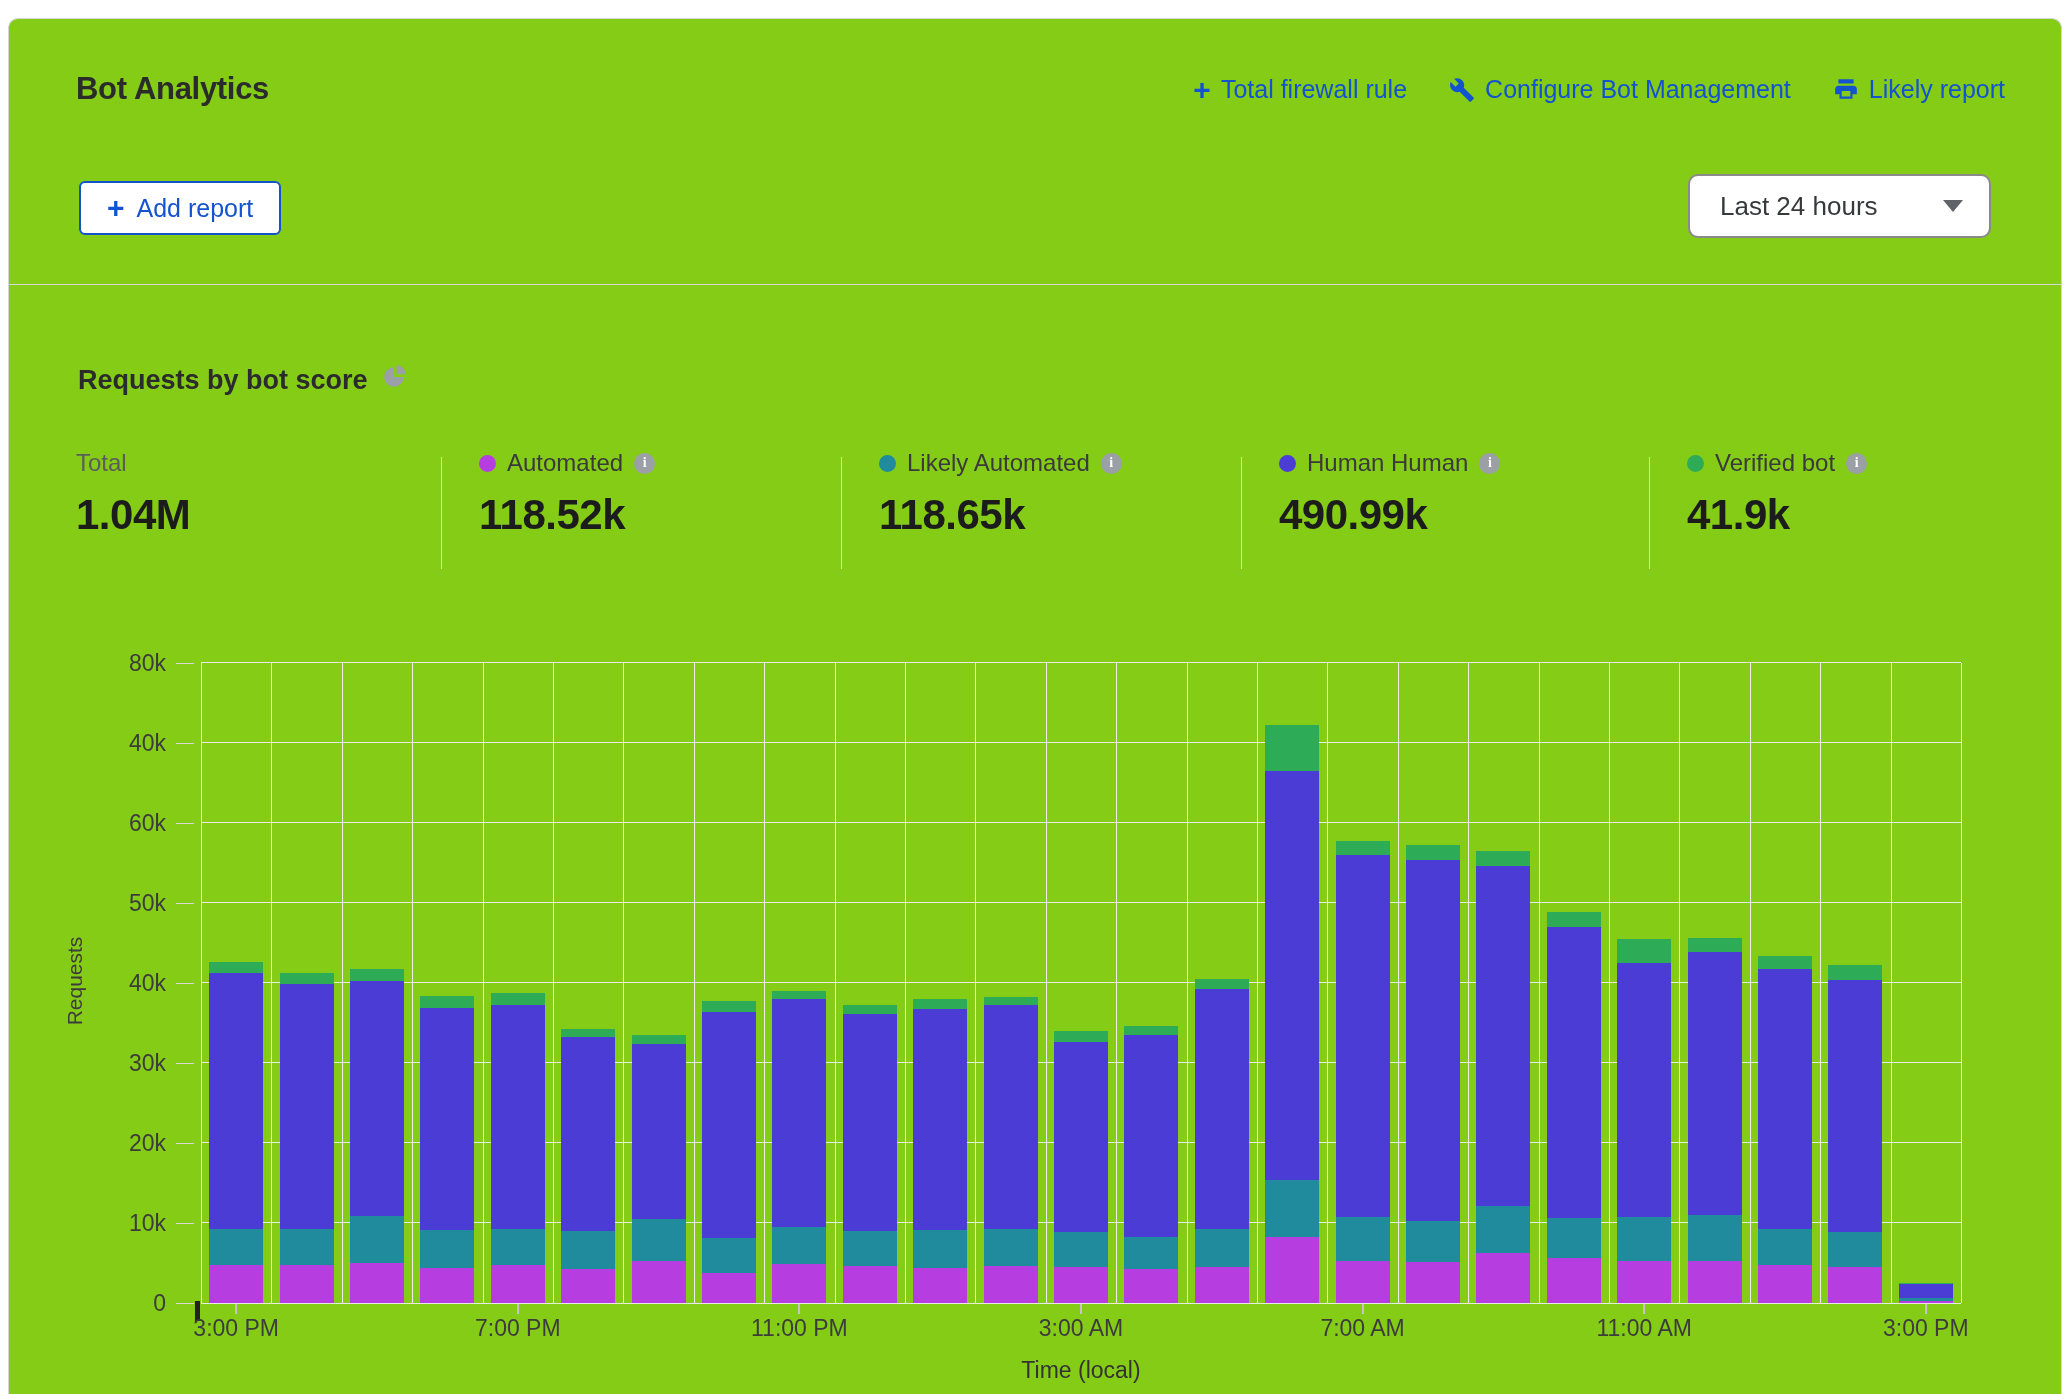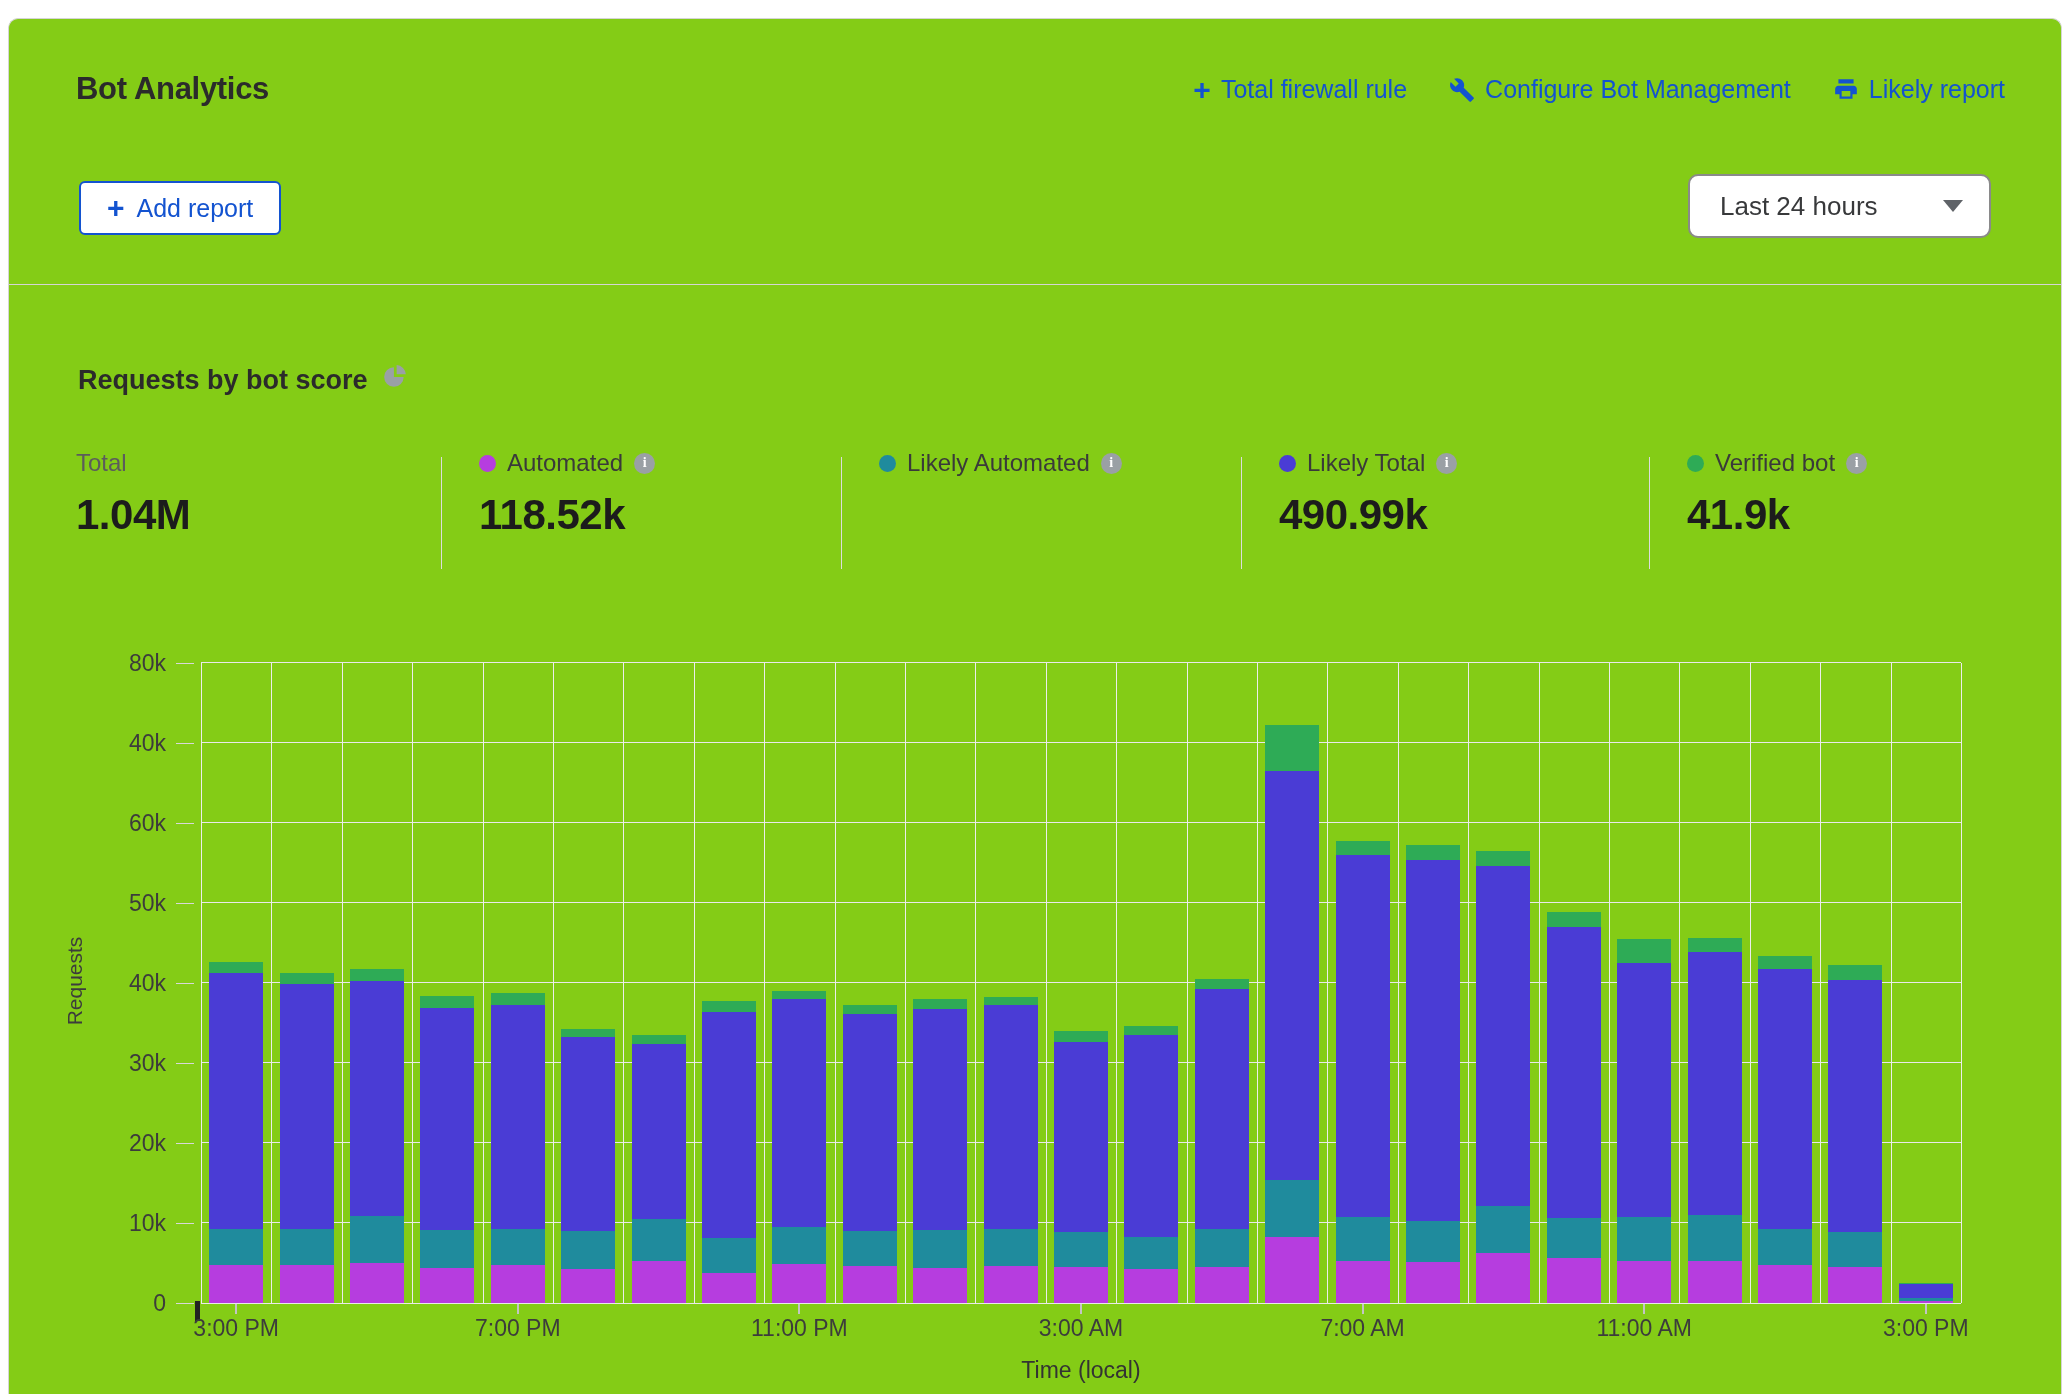--- a/index.html
+++ b/index.html
@@ -109,26 +109,27 @@
       </div>
       <div class="stat-value">118.52k</div>
     </div>
 
     <div class="stat-col" style="left:870px">
       <div class="stat-label">
         <span class="dot" style="background: rgb(31, 139, 157);"></span>
         <span>Likely Automated</span>
         <span class="info">i</span>
       </div>
+      <div class="stat-value">118.65k</div>
     </div>
 
     <div class="stat-col" style="left:1270px">
       <div class="stat-label">
         <span class="dot" style="background: rgb(74, 60, 213);"></span>
-        <span>Likely Total</span>
+        <span>Human Human</span>
         <span class="info">i</span>
       </div>
       <div class="stat-value">490.99k</div>
     </div>
 
     <div class="stat-col" style="left:1678px">
       <div class="stat-label">
         <span class="dot" style="background: rgb(46, 171, 86);"></span>
         <span>Verified bot</span>
         <span class="info">i</span>

